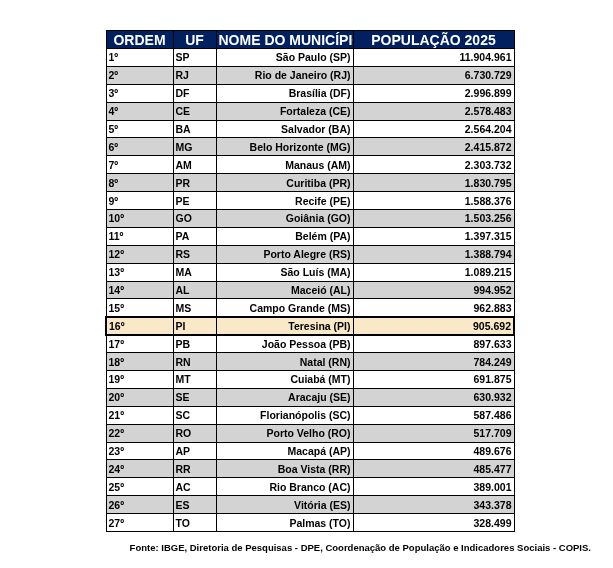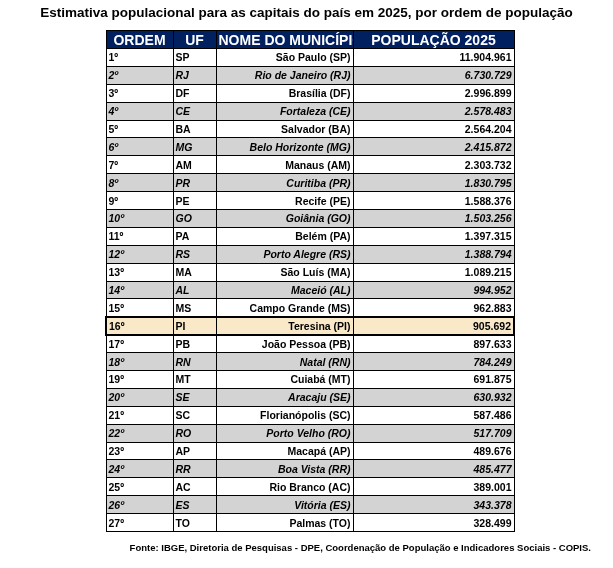--- a/index.html
+++ b/index.html
@@ -22,34 +22,33 @@
     height:18px; text-align:center; border:1px solid #000; padding:0 2px;
     white-space:nowrap; overflow:hidden; }
 
   table.pop td { height:17.9px; font-size:10.5px; font-weight:700; color:#000;
     border:1px solid #000; padding:0 2px; white-space:nowrap; overflow:hidden;
     background:#fff; }
   td.ordem, td.uf { text-align:left; }
   td.nome { text-align:right; padding-left:3px;margin-left:24px; }
   td.pop  { text-align:right; padding-right:4px; }
 
-  tr.alt td { background:#d3d3d3;font-style:italic; }
+  tr.alt td { background:#d3d3d3; }
   tr.hl td  { background:#fae9c9; border-top:2px solid #000; border-bottom:2px solid #000; }
   tr.hl td:first-child { border-left:2px solid #000; }
   tr.hl td:last-child  { border-right:2px solid #000;text-align:right; }
 
   .footer { position:absolute; top:542px; left:0; width:591px; text-align:right;
     font-size:9.5px; font-weight:700; color:#000; }
 </style>
 </head>
 <body>
 
 <div class="page">
 
-  <div class="title">Estimativa populacional para as capitais do país em 2025, por ordem de população</div>
 
   <table class="pop">
     <colgroup>
       <col class="c-ordem">
         <col class="c-uf">
         <col class="c-nome">
         <col class="c-pop">
     </colgroup>
     <thead>
       <tr>

